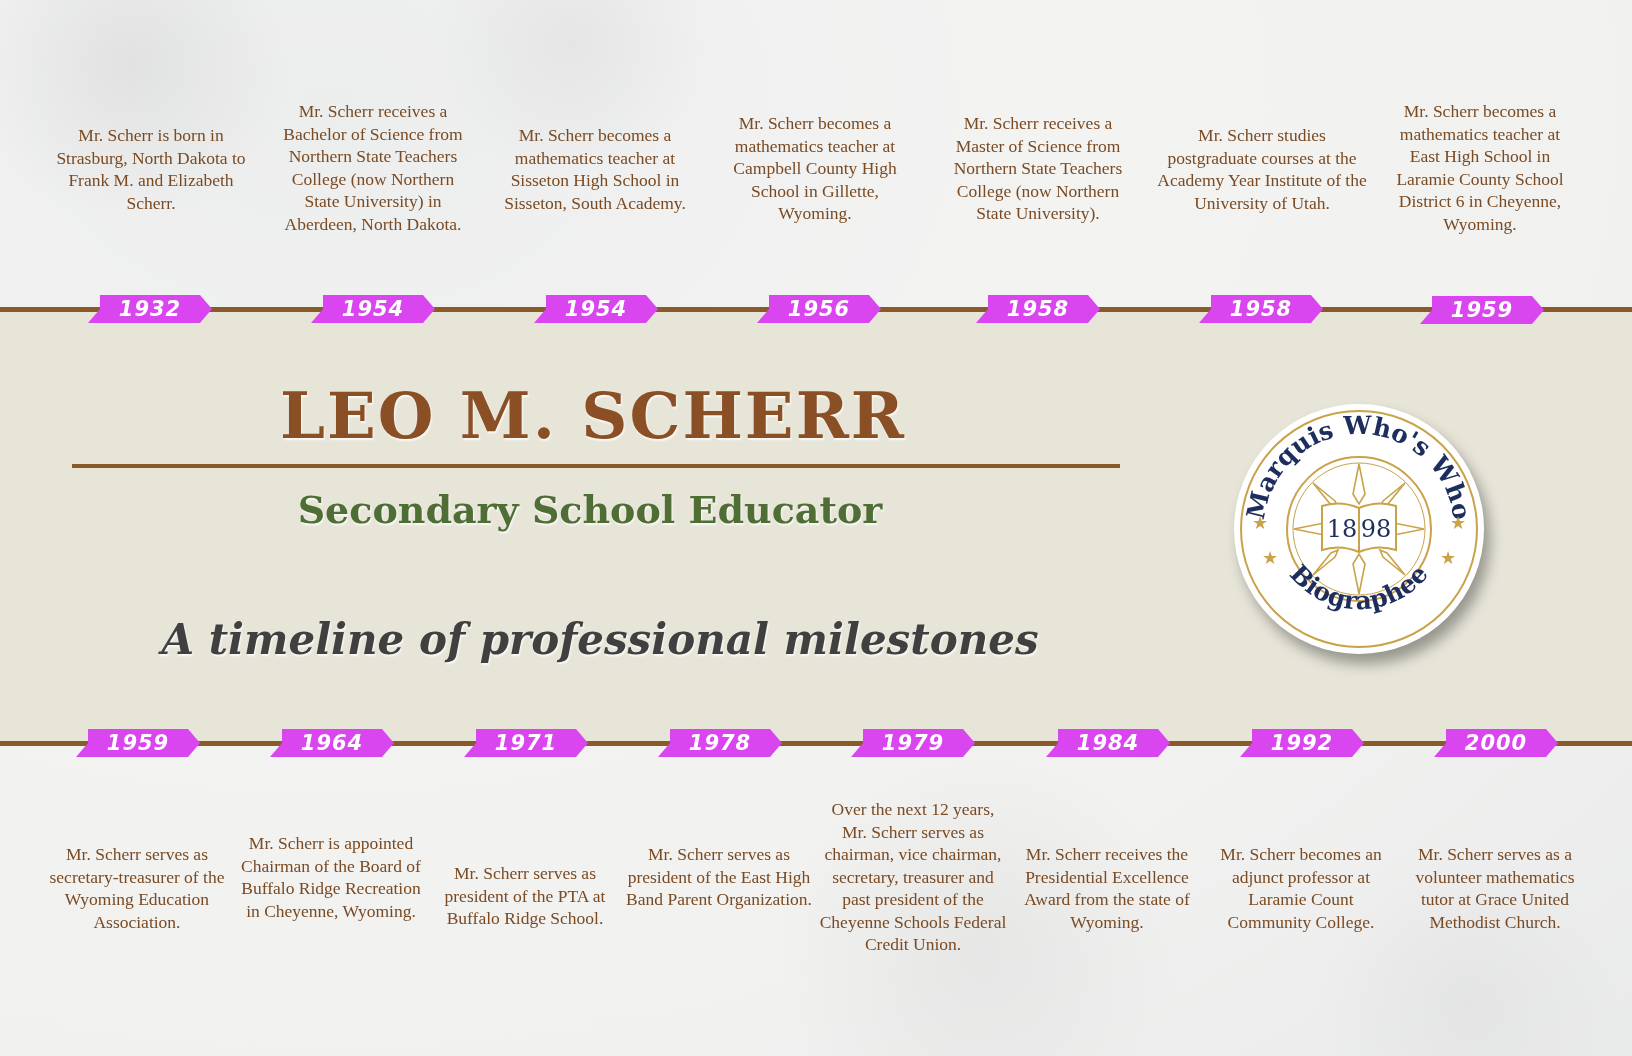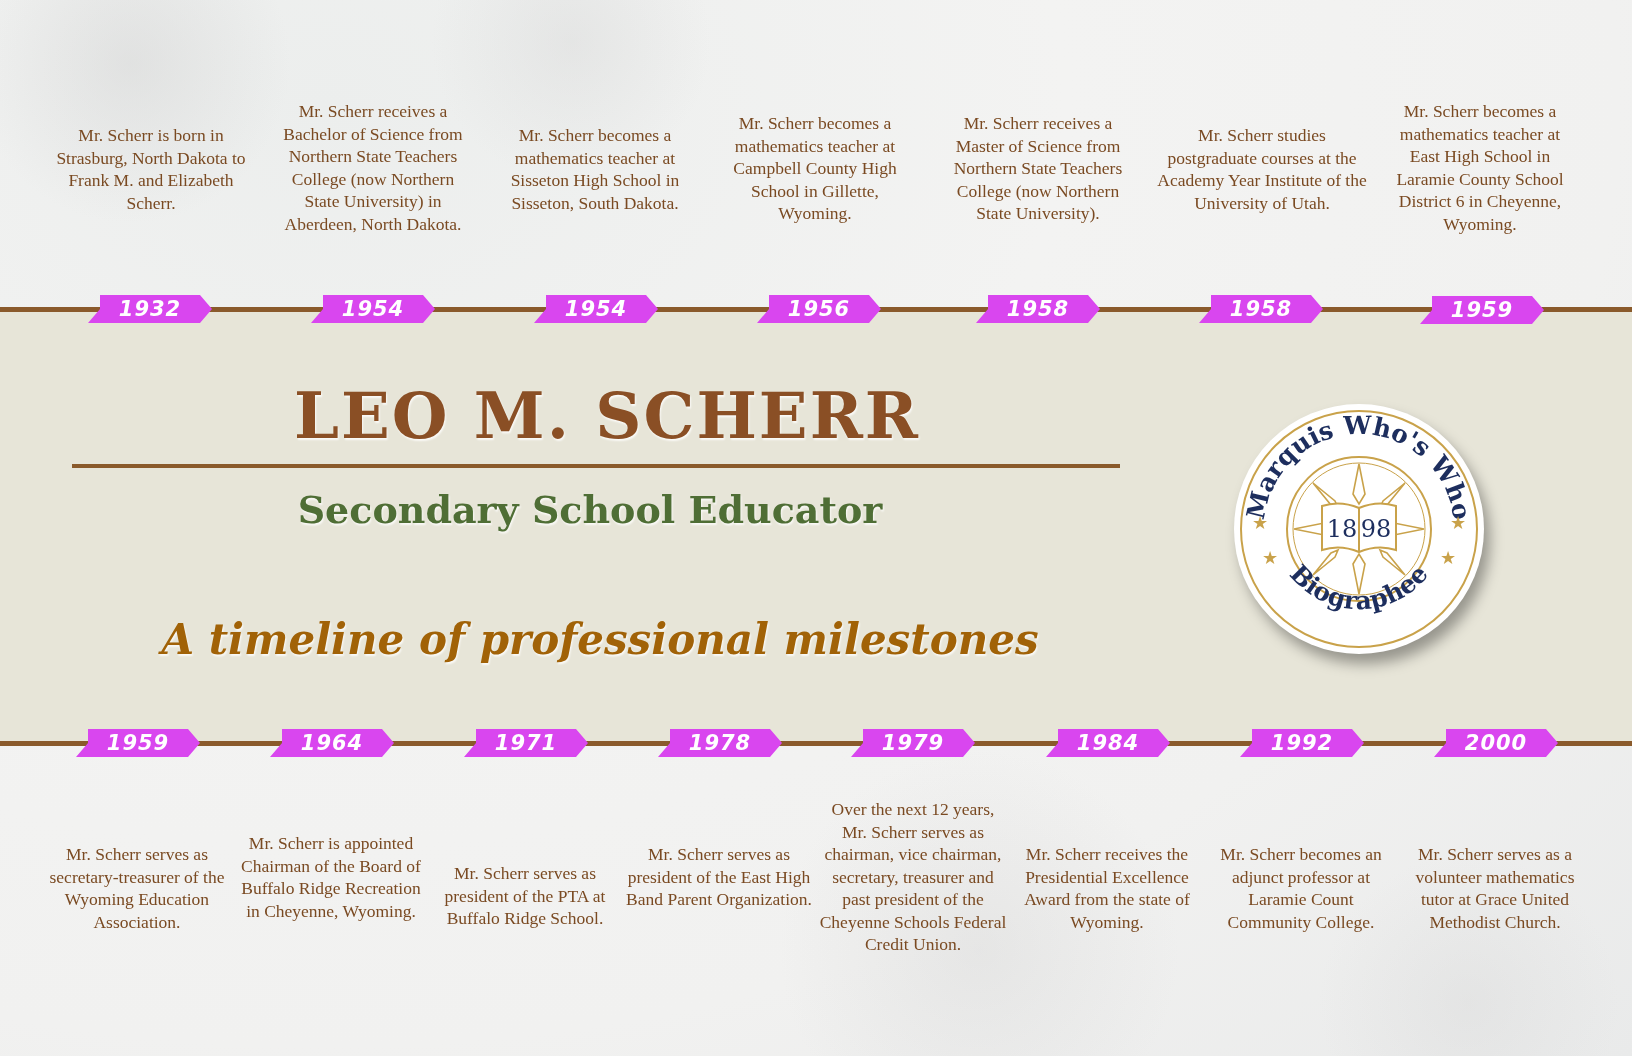--- a/index.html
+++ b/index.html
@@ -30,53 +30,53 @@
     background:#d946ef;
     clip-path: polygon(12px 0, 112px 0, 124px 50%, 112px 100%, 0 100%, 12px 50%);
     color:#ffffff; font-family:"DejaVu Sans", sans-serif; font-style:italic; font-weight:bold;
     font-size:21px; letter-spacing:1px; text-align:center; line-height:28px;
   }
   .entry {
     position:absolute; width:190px; text-align:center;
     color:#7a4a22; font-family:"Liberation Serif", serif; font-size:17.5px; line-height:22.5px;
   }
   .name {
-    position:absolute; left:280px; top:378px; width:640px; text-align:right;
+    position:absolute; left:280px; top:378px; width:640px; text-align:left;
     color:#8a4f25; font-family:"DejaVu Serif", serif; font-weight:bold; font-size:64px; letter-spacing:2px;
     text-shadow: 1px 2px 2px rgba(255,255,255,0.8);
   }
   .divider { position:absolute; left:72px; top:464px; width:1048px; height:4px; background:#8a5a2b; }
   .role {
     position:absolute; left:190px; top:487px; width:800px; text-align:center;
     color:#4f6e35; font-family:"DejaVu Serif", serif; font-weight:bold; font-size:38px;
     text-shadow: 1px 2px 2px rgba(255,255,255,0.8);
   }
   .tagline {
     position:absolute; left:150px; top:615px; width:900px; text-align:center;
-    color:#a16207; font-family:"DejaVu Serif", serif; font-style:italic; font-weight:bold; font-size:42px;
+    color:#404040; font-family:"DejaVu Serif", serif; font-style:italic; font-weight:bold; font-size:42px;
     text-shadow: 1px 2px 2px rgba(255,255,255,0.8);
   }
   .seal {
     position:absolute; left:1234px; top:404px; width:250px; height:250px;
     border-radius:50%; background:#ffffff;
     box-shadow: 6px 10px 14px rgba(0,0,0,0.35);
   }
   .seal svg { position:absolute; left:0; top:0; }
 </style>
 </head>
 <body>
 
 <div class="texture"></div>
 <div class="band"></div>
 <div class="rail top"></div>
 <div class="rail bottom"></div>
 
 <div class="entry" style="left:56px; top:124px; width:190px;">Mr. Scherr is born in Strasburg, North Dakota to Frank M. and Elizabeth Scherr.</div>
 <div class="entry" style="left:273px; top:100px; width:200px;">Mr. Scherr receives a Bachelor of Science from Northern State Teachers College (now Northern State University) in Aberdeen, North Dakota.</div>
-<div class="entry" style="left:500px; top:124px; width:190px;">Mr. Scherr becomes a mathematics teacher at Sisseton High School in Sisseton, South Dakota.</div>
+<div class="entry" style="left:500px; top:124px; width:190px;">Mr. Scherr becomes a mathematics teacher at Sisseton High School in Sisseton, South Academy.</div>
 <div class="entry" style="left:720px; top:112px; width:190px;">Mr. Scherr becomes a mathematics teacher at Campbell County High School in Gillette, Wyoming.</div>
 <div class="entry" style="left:943px; top:112px; width:190px;">Mr. Scherr receives a Master of Science from Northern State Teachers College (now Northern State University).</div>
 <div class="entry" style="left:1157px; top:124px; width:210px;">Mr. Scherr studies postgraduate courses at the Academy Year Institute of the University of Utah.</div>
 <div class="entry" style="left:1385px; top:100px; width:190px;">Mr. Scherr becomes a mathematics teacher at East High School in Laramie County School District 6 in Cheyenne, Wyoming.</div>
 
 <div class="tag" style="left:88px; top:295px;">1932</div>
 <div class="tag" style="left:311px; top:295px;">1954</div>
 <div class="tag" style="left:534px; top:295px;">1954</div>
 <div class="tag" style="left:757px; top:295px;">1956</div>
 <div class="tag" style="left:976px; top:295px;">1958</div>

